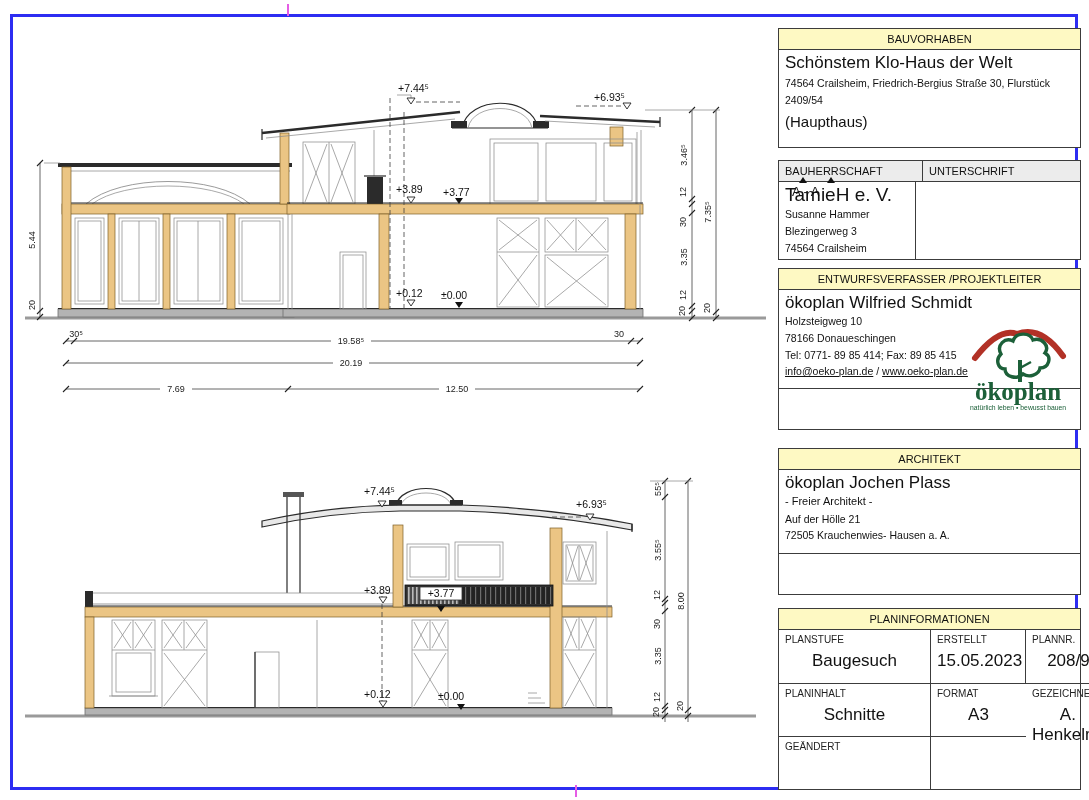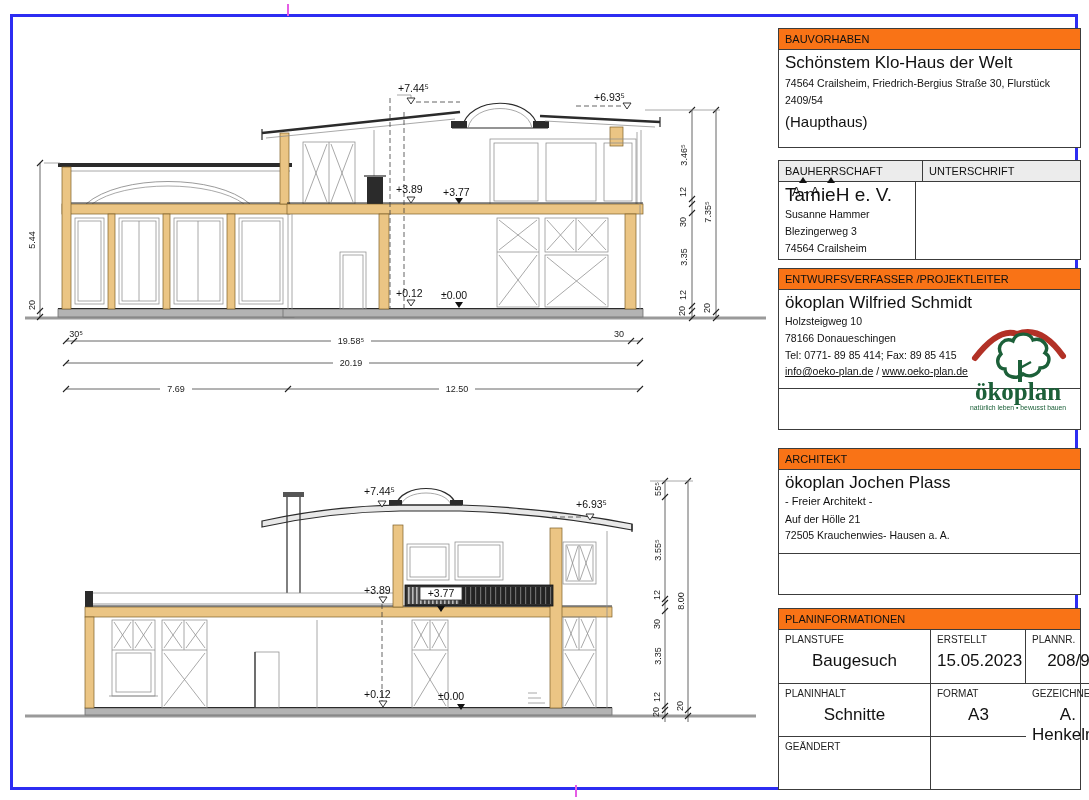--- a/index.html
+++ b/index.html
@@ -21,22 +21,22 @@
   .dim{stroke:#555;stroke-width:0.9;fill:none;}
   .tick{stroke:#222;stroke-width:1.1;}
   .dtx{font:9px "Liberation Sans","DejaVu Sans",sans-serif;fill:#222;}
   .ltx{font:10.5px "Liberation Sans","DejaVu Sans",sans-serif;fill:#111;}
   .tri-o{fill:#fff;stroke:#222;stroke-width:0.9;}
   .tri-f{fill:#111;stroke:none;}
   .wbg{fill:#fff;}
   
   .titleblock{position:absolute;left:778px;top:28px;width:303px;}
   .tb-box{position:absolute;left:0;width:303px;border:1.5px solid #3c3c3c;background:#fff;box-sizing:border-box;}
-  .tb-header{background:#f97316;border-bottom:1px solid #3c3c3c;font-size:11px;
-       padding:4px 6px;color:#111;}
+  .tb-header{background:#fef9c3;border-bottom:1px solid #3c3c3c;font-size:11px;
+       padding:4px 6px;color:#111;text-align:center;}
   .tb-header-split{display:flex;background:#ececec;border-bottom:1px solid #3c3c3c;}
   .tb-header-split .hcell{font-size:11px;padding:4px 6px;}
   .tb-empty{border-top:1px solid #3c3c3c;}
   .v-lg{font-size:17px;padding:3px 6px 0 6px;}
   .v-xl{font-size:19px;padding:2px 6px 0 6px;}
   .v-sm{font-size:10.5px;line-height:1.6;padding:0 6px;}
   .v-note{font-size:15px;padding:4px 6px 0 6px;}
   .underlined{text-decoration:underline;}
   .tb-bodyB{display:flex;height:78px;}
   .tb-bodyB .bcell-l{width:137px;border-right:1px solid #3c3c3c;box-sizing:border-box;}

